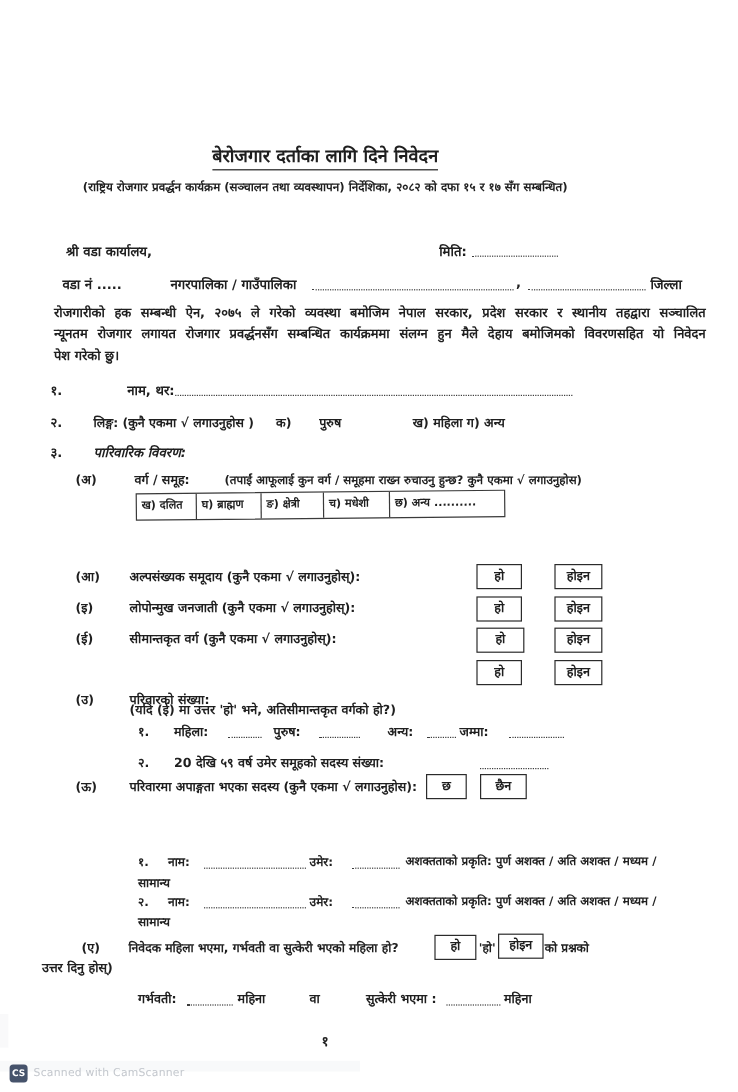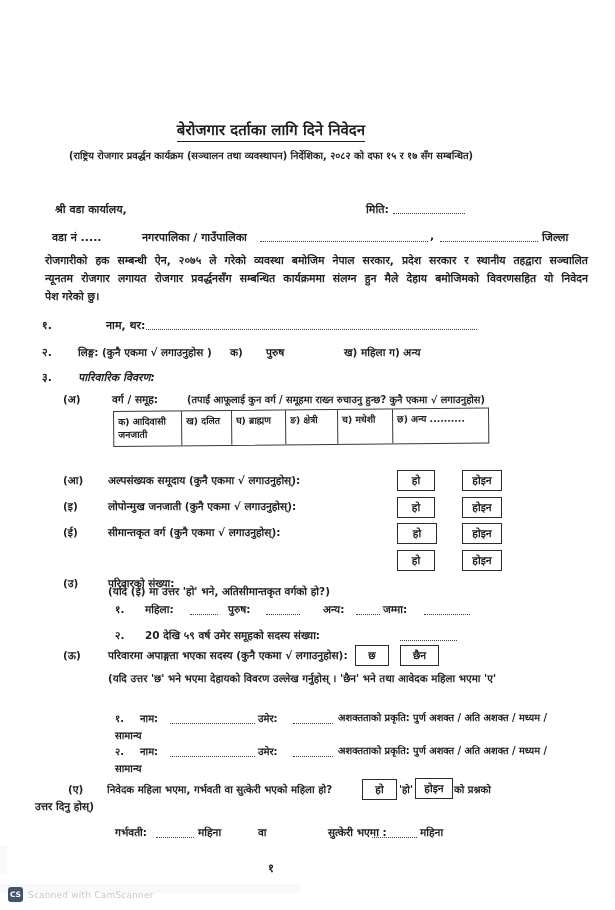--- a/index.html
+++ b/index.html
@@ -69,21 +69,20 @@
   <div class="abs t105 b" style="left:389px;top:345px;">ग) अन्य</div>
 
   <div class="abs t11 b" style="left:42px;top:369px;">३.</div>
   <div class="abs t11 b" style="left:78px;top:369px;font-style:italic;">पारिवारिक विवरण:</div>
 
   <div class="abs t105 b" style="left:63px;top:392px;">(अ)</div>
   <div class="abs t105 b" style="left:112px;top:392px;">वर्ग / समूह:</div>
   <div class="abs b" style="left:187px;top:393px;font-size:9.8px;">(तपाईं आफूलाई कुन वर्ग / समूहमा राख्न रुचाउनु हुन्छ? कुनै एकमा √ लगाउनुहोस)</div>
 
   <div class="vtable">
-    <div class="vcell" style="width:60px;">क) आदिवासी जनजाती</div>
     <div class="vcell" style="width:42px;">ख) दलित</div>
     <div class="vcell" style="width:46px;">घ) ब्राह्मण</div>
     <div class="vcell" style="width:44px;">ङ) क्षेत्री</div>
     <div class="vcell" style="width:47px;">च) मधेशी</div>
     <div class="vcell" style="width:88px;">छ) अन्य ..........</div>
   </div>
 
   <div class="abs" style="left:0;top:470px;width:615px;height:24px;">
     <span class="abs t105 b" style="left:63px;top:3px;">(आ)</span>
     <span class="abs t105 b" style="left:108px;top:3px;">अल्पसंख्यक समूदाय (कुनै एकमा √ लगाउनुहोस्):</span>
@@ -127,21 +126,20 @@
     <span class="abs t105 b" style="left:145px;top:0;">20 देखि ५९ वर्ष उमेर समूहको सदस्य संख्या:</span>
     <span class="lead-abs" style="left:400px;top:0;width:57px;"></span>
   </div>
 
   <div class="abs" style="left:0;top:645px;width:615px;height:24px;">
     <span class="abs t105 b" style="left:63px;top:3px;">(ऊ)</span>
     <span class="abs t105 b" style="left:108px;top:3px;">परिवारमा अपाङ्गता भएका सदस्य (कुनै एकमा √ लगाउनुहोस):</span>
     <span class="box" style="left:355px;top:0;width:32px;height:19px;">छ</span>
     <span class="box" style="left:400px;top:0;width:37px;height:19px;">छैन</span>
   </div>
-  <div class="abs b" style="left:108px;top:671px;font-size:10.3px;">(यदि उत्तर 'छ' भने भएमा देहायको विवरण उल्लेख गर्नुहोस् । 'छैन' भने तथा आवेदक महिला भएमा 'ए'</div>
 
   <div class="abs" style="left:0;top:711px;width:615px;height:34px;">
     <span class="abs t10 b" style="left:115px;top:0;">१.</span>
     <span class="abs t10 b" style="left:140px;top:0;">नाम:</span>
     <span class="lead-abs" style="left:170px;top:0;width:85px;"></span>
     <span class="abs t10 b" style="left:258px;top:0;">उमेर:</span>
     <span class="lead-abs" style="left:293px;top:0;width:40px;"></span>
     <span class="abs b" style="left:338px;top:0;font-size:9.8px;">अशक्तताको प्रकृति: पुर्ण अशक्त / अति अशक्त / मध्यम /</span>
     <span class="abs t10 b" style="left:115px;top:17px;">सामान्य</span>
   </div>
@@ -163,21 +161,21 @@
     <span class="box" style="left:415px;top:-1px;width:36px;height:19px;">होइन</span>
     <span class="abs t10 b" style="left:454px;top:3px;">को प्रश्नको</span>
   </div>
   <div class="abs t105 b" style="left:35px;top:799px;">उत्तर दिनु होस्)</div>
 
   <div class="abs" style="left:0;top:825px;width:615px;height:18px;">
     <span class="abs t105 b" style="left:115px;top:0;">गर्भवती:</span>
     <span class="lead-abs" style="left:156px;top:0;width:38px;"></span>
     <span class="abs t105 b" style="left:198px;top:0;">महिना</span>
     <span class="abs t105 b" style="left:258px;top:0;">वा</span>
-    <span class="abs t105 b" style="left:305px;top:0;margin-left:23px;">सुत्केरी भएमा :</span>
+    <span class="abs t105 b" style="left:305px;top:0;">सुत्केरी भएमा :</span>
     <span class="lead-abs" style="left:372px;top:0;width:45px;"></span>
     <span class="abs t105 b" style="left:420px;top:0;">महिना</span>
   </div>
 
   <div class="abs center pagenum" style="top:860px;">१</div>
 
   <div class="wm">
     <div class="wm-icon">CS</div>
     <div class="wm-text">Scanned with CamScanner</div>
   </div>

